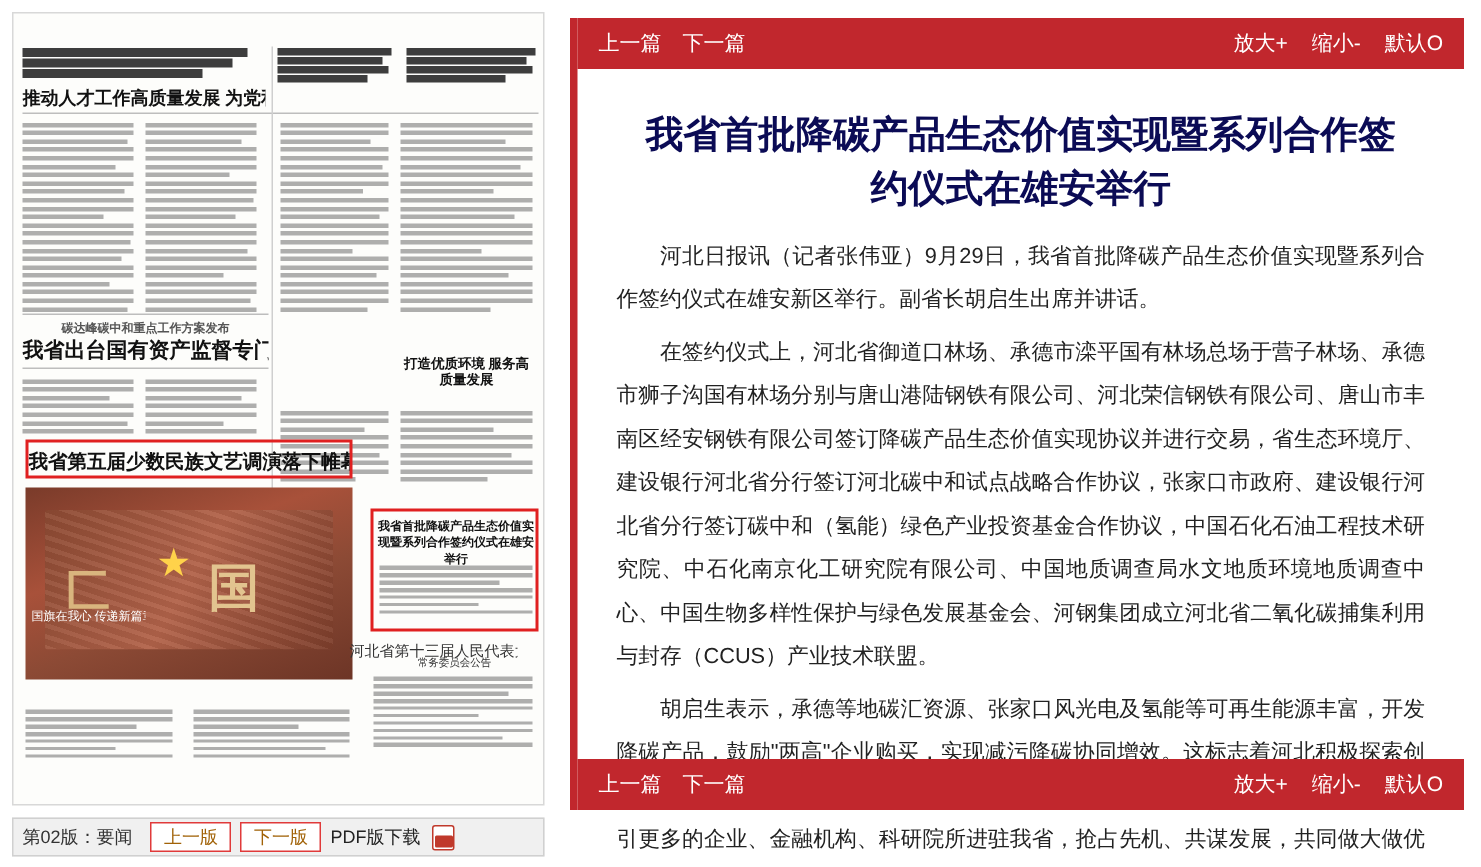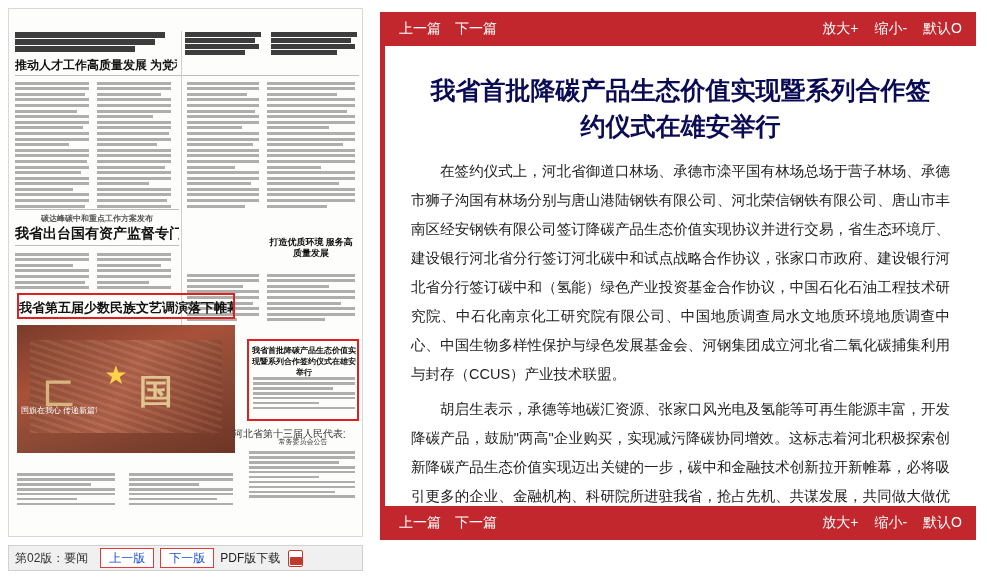--- a/index.html
+++ b/index.html
@@ -115,21 +115,21 @@
     padding: 0 6px;
     font-size: 12px;
     color: #333;
     gap: 6px;
     font-family: "Liberation Sans", sans-serif;
   }
   .paper-toolbar .ver { margin-right: 6px; }
   .btn-box {
     border: 1px solid #e03a3a;
     background: #fff;
-    color: #1d4ed8;
+    color: #a16207;
     font-size: 12px;
     padding: 1px 8px;
     line-height: 16px;
     cursor: pointer;
   }
   .dl-link { color:#222; font-size:12px; cursor:pointer; }
   .pdf-ico {
     width: 15px; height: 17px;
     background: #fff;
     border: 1px solid #c0392b;
@@ -460,20 +460,21 @@
       <div class="right-group">
         <span class="nav-link">放大+</span>
         <span class="nav-link">缩小-</span>
         <span class="nav-link">默认O</span>
       </div>
     </div>
 
     <h1 class="headline">我省首批降碳产品生态价值实现暨系列合作签约仪式在雄安举行</h1>
 
     <div class="body">
+      <p>河北日报讯（记者张伟亚）9月29日，我省首批降碳产品生态价值实现暨系列合作签约仪式在雄安新区举行。副省长胡启生出席并讲话。</p>
       <p>在签约仪式上，河北省御道口林场、承德市滦平国有林场总场于营子林场、承德市狮子沟国有林场分别与唐山港陆钢铁有限公司、河北荣信钢铁有限公司、唐山市丰南区经安钢铁有限公司签订降碳产品生态价值实现协议并进行交易，省生态环境厅、建设银行河北省分行签订河北碳中和试点战略合作协议，张家口市政府、建设银行河北省分行签订碳中和（氢能）绿色产业投资基金合作协议，中国石化石油工程技术研究院、中石化南京化工研究院有限公司、中国地质调查局水文地质环境地质调查中心、中国生物多样性保护与绿色发展基金会、河钢集团成立河北省二氧化碳捕集利用与封存（CCUS）产业技术联盟。</p>
       <p>胡启生表示，承德等地碳汇资源、张家口风光电及氢能等可再生能源丰富，开发降碳产品，鼓励"两高"企业购买，实现减污降碳协同增效。这标志着河北积极探索创新降碳产品生态价值实现迈出关键的一步，碳中和金融技术创新拉开新帷幕，必将吸引更多的企业、金融机构、科研院所进驻我省，抢占先机、共谋发展，共同做大做优做强河北绿色低碳产业。</p>
     </div>
 
     <div class="bottom-bar">
       <div class="left-group" style="display:flex; gap:14px;">
         <span class="nav-link">上一篇</span>
         <span class="nav-link">下一篇</span>
       </div>
       <div class="right-group">

